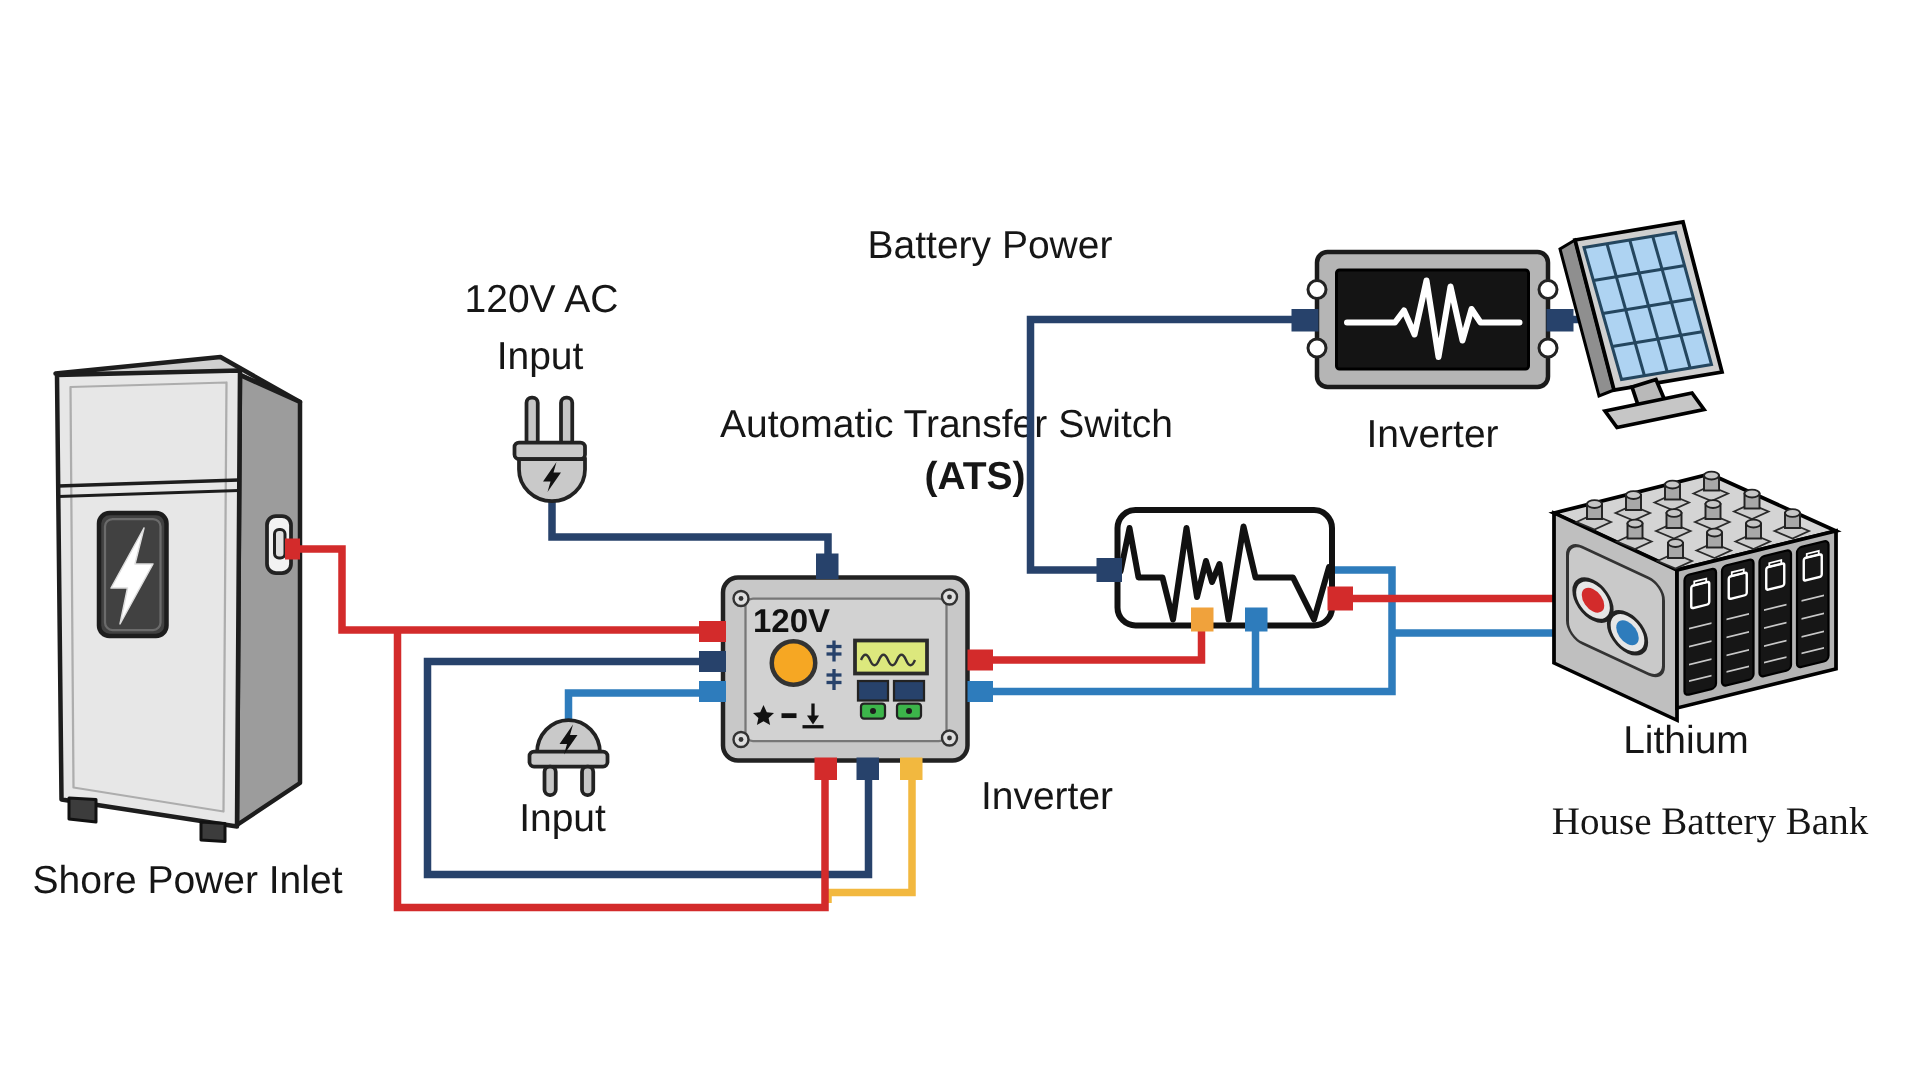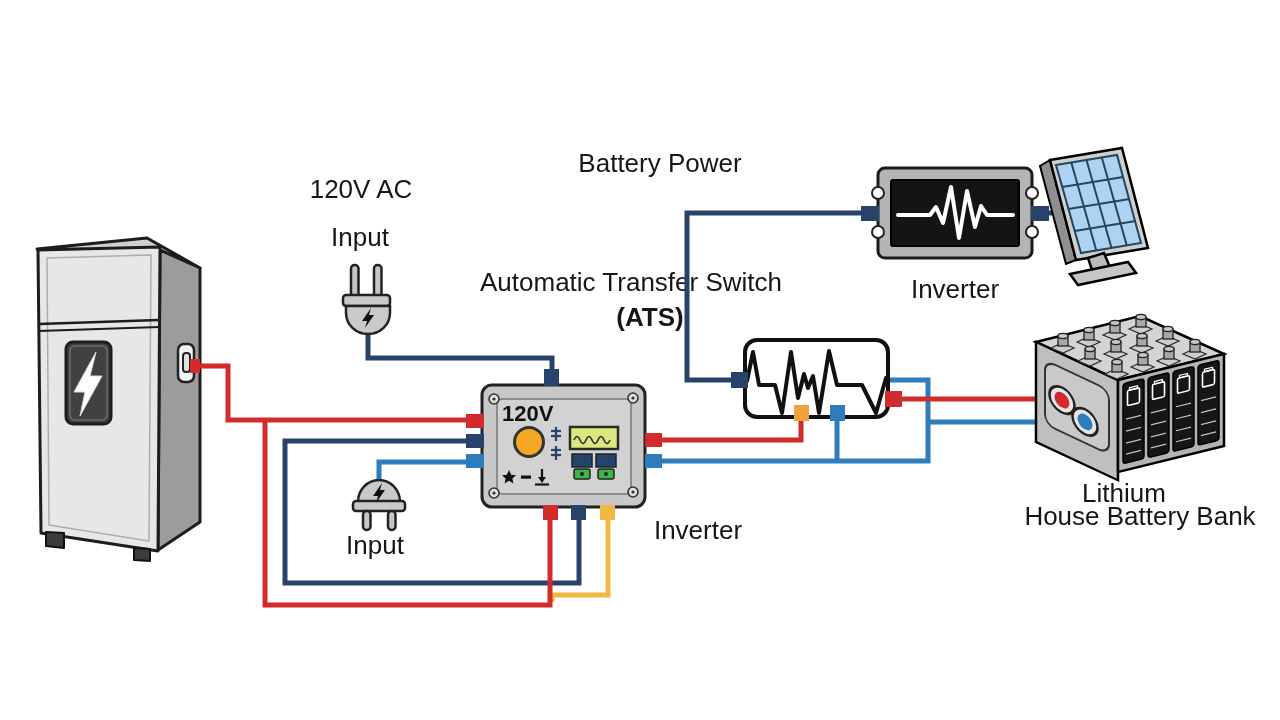--- a/index.html
+++ b/index.html
@@ -9,30 +9,31 @@
   .lbl{position:absolute;transform:translateX(-50%);font-size:26px;line-height:1.1;
        font-weight:500;color:#161616;white-space:nowrap;text-align:left;}
   svg.diagram{position:absolute;left:0;top:0;z-index:2;}
 </style>
 </head>
 <body>
 
 <div class="stage">
 
   <div class="labels">
-    <div class="lbl" style="left:361px;top:175px;">120V AC</div>
+    <div class="lbl" style="left:125px;top:572px;">Shore Power Inlet</div>
+    <div class="lbl" style="left:361px;top:185px;">120V AC</div>
     <div class="lbl" style="left:360px;top:223px;">Input</div>
     <div class="lbl" style="left:660px;top:149px;">Battery Power</div>
     <div class="lbl" style="left:631px;top:268px;">Automatic Transfer Switch</div>
     <div class="lbl" style="left:650px;top:303px;font-weight:bold;">(ATS)</div>
     <div class="lbl" style="left:955px;top:275px;">Inverter</div>
     <div class="lbl" style="left:698px;top:516px;">Inverter</div>
     <div class="lbl" style="left:375px;top:531px;">Input</div>
     <div class="lbl" style="left:1124px;top:479px;">Lithium</div>
-    <div class="lbl" style="left:1140px;top:502px;">House Battery Bank</div>
+    <div class="lbl" style="left:1140px;top:534px;font-family:Liberation Serif, serif;">House Battery Bank</div>
   </div>
 
   <svg class="diagram" width="1280" height="720" viewBox="0 0 1280 720">
     <defs>
       <g id="screw">
         <circle r="5" fill="#dedede" stroke="#333" stroke-width="1.6"></circle>
         <circle r="1.6" fill="#333"></circle>
       </g>
       <g id="stud">
         <polygon points="-12,3 -1,-2 11,3 0,8" fill="#cdcdcd" stroke="#2a2a2a" stroke-width="1.2"></polygon>

